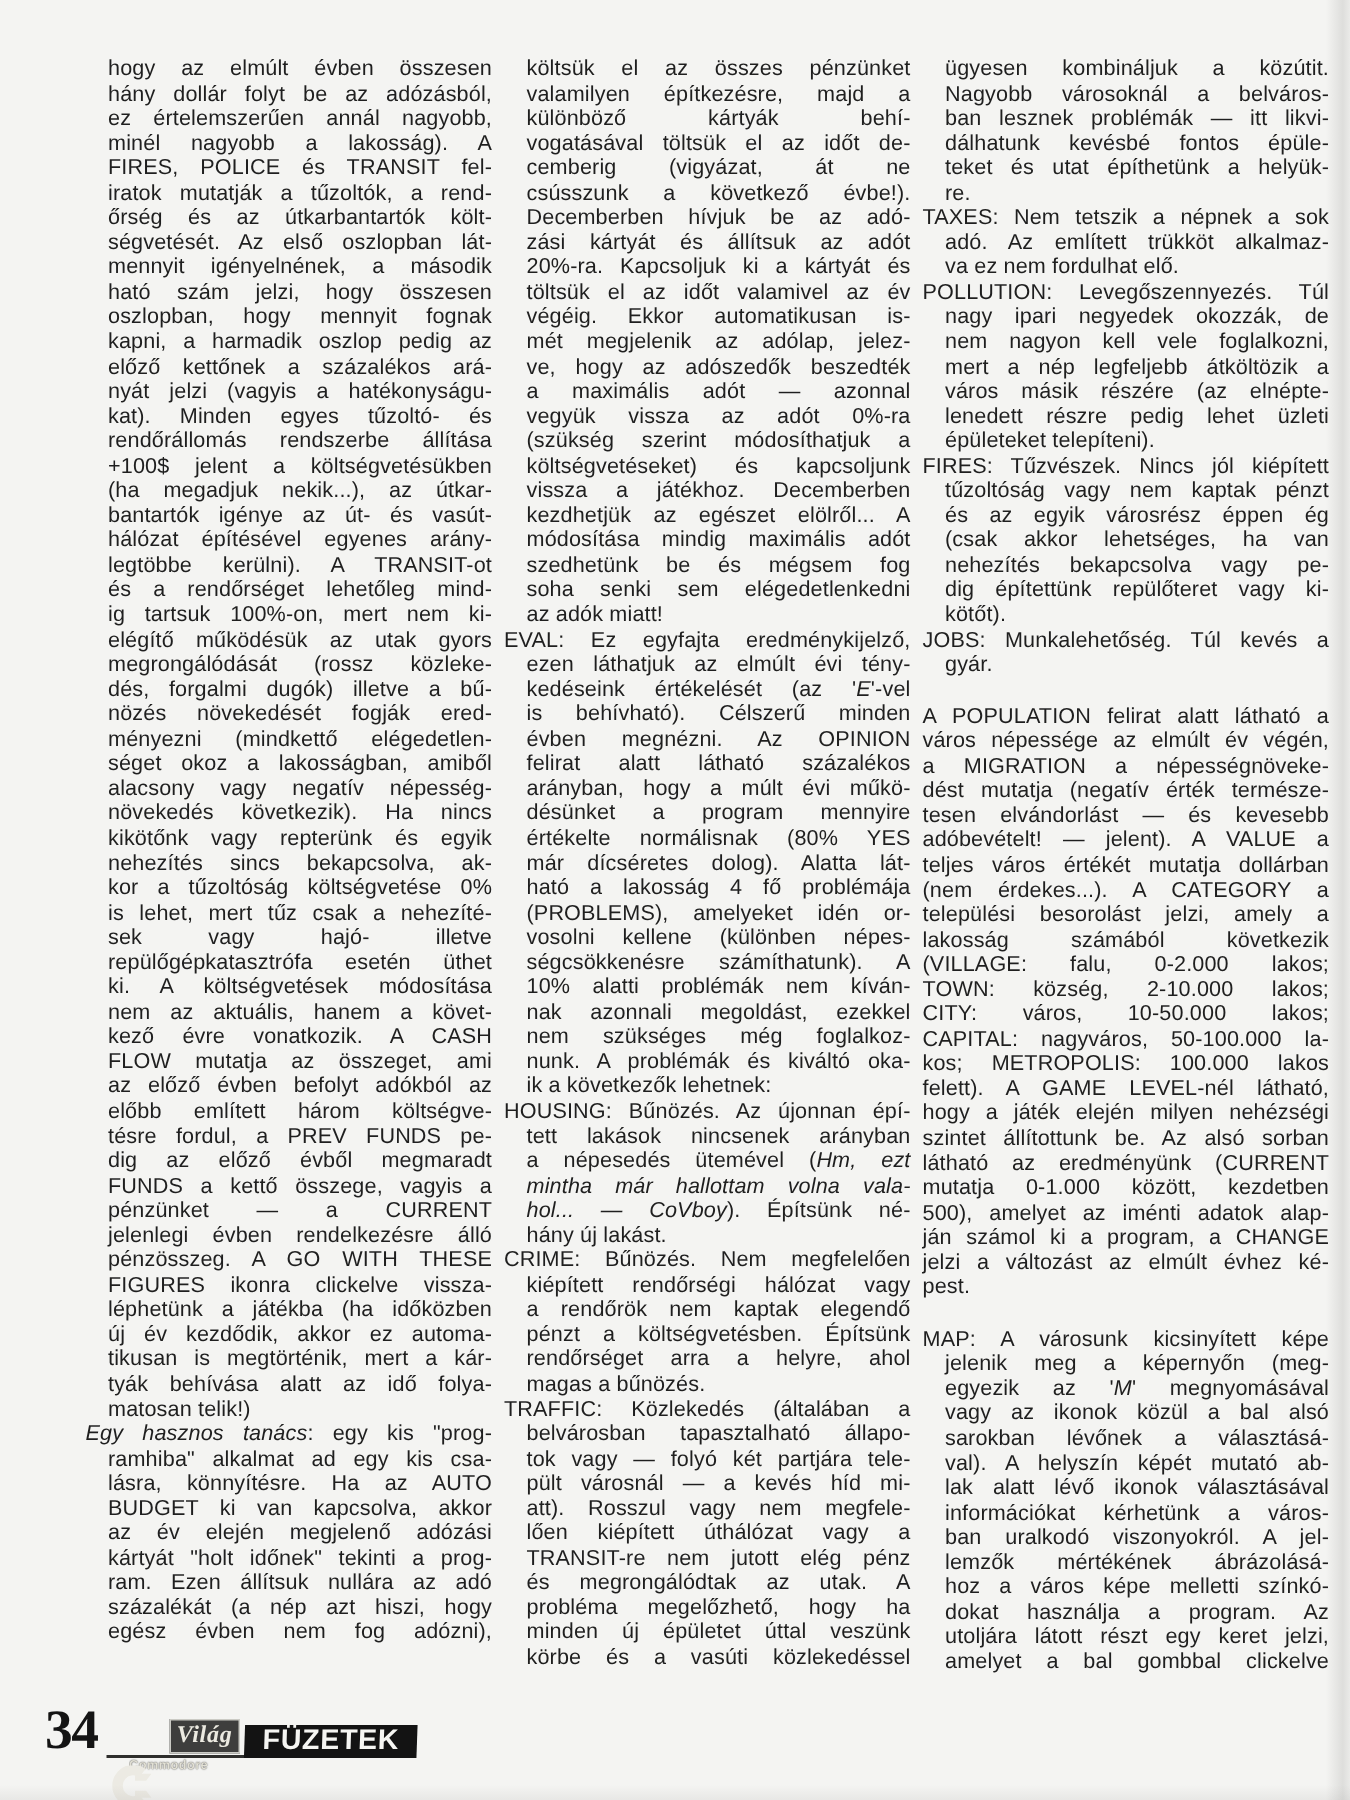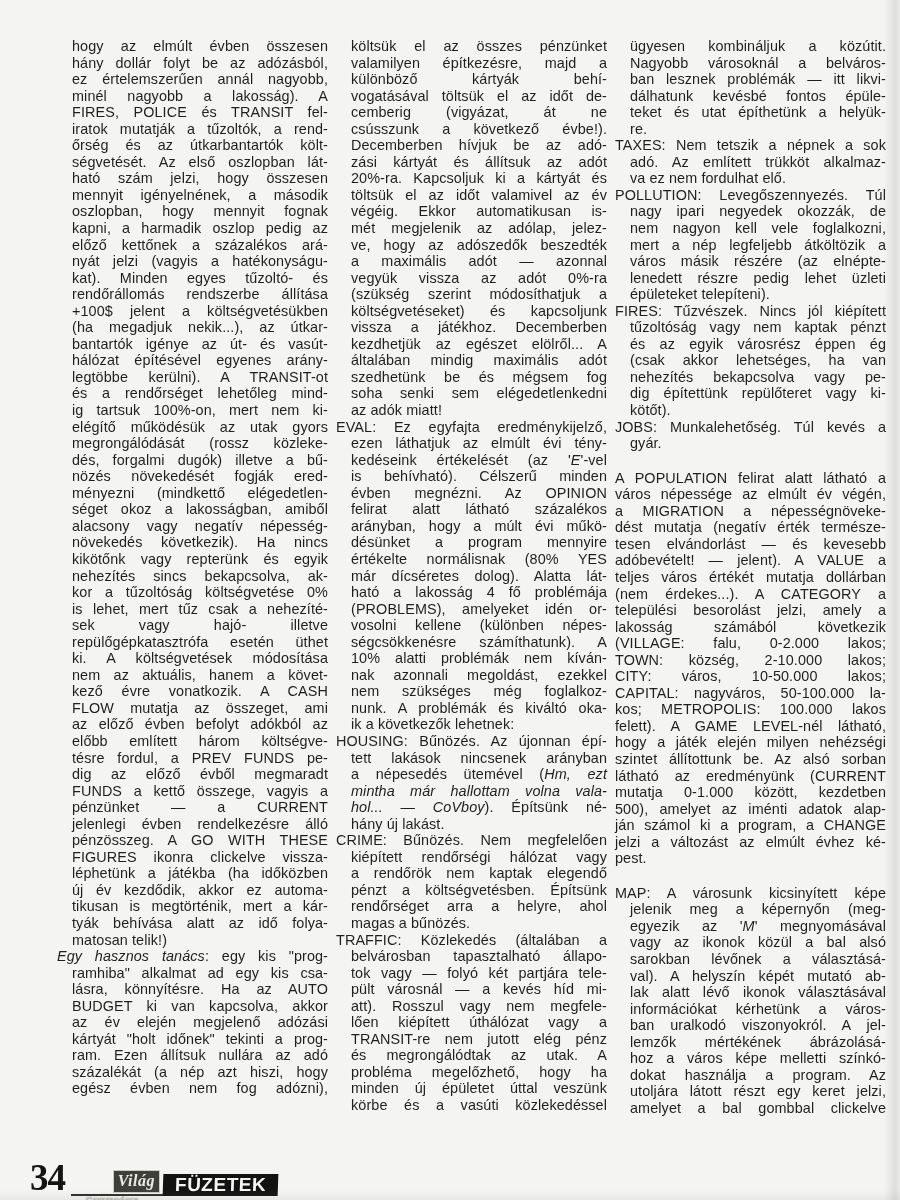--- a/index.html
+++ b/index.html
@@ -29,21 +29,21 @@
     text-align:justify; text-align-last:justify;
     padding-left:15px; white-space:normal;
   }
   .line.nj { text-align-last:left; }
   .block.item .line.first { padding-left:0; }
   .block.flush .line { padding-left:0; }
   .block.gap { height:18px; }
   .it { font-style:italic; }
   .footer {
     position:absolute; left:30px; top:1134px;
-    display:flex; align-items:center;margin-top:24px;
+    display:flex; align-items:center;
   }
   .pageno {
     font-family:"Liberation Serif", serif;
     font-weight:bold; font-size:37px; color:#141414; line-height:1;
     margin-right:6px; letter-spacing:-1px;
   }
   .logo { display:flex; align-items:flex-end; height:38px; filter:contrast(0.95); }
   .logo-left {
     position:relative; width:92px; background:linear-gradient(135deg,#6a6a66,#474745);
     border:1px solid #2a2a28; box-sizing:border-box;
@@ -76,22 +76,22 @@
     <div class="col">
         <div class="block cont">
           <div class="line first">hogy az elmúlt évben összesen</div>
           <div class="line">hány dollár folyt be az adózásból,</div>
           <div class="line">ez értelemszerűen annál nagyobb,</div>
           <div class="line">minél nagyobb a lakosság). A</div>
           <div class="line">FIRES, POLICE és TRANSIT fel-</div>
           <div class="line">iratok mutatják a tűzoltók, a rend-</div>
           <div class="line">őrség és az útkarbantartók költ-</div>
           <div class="line">ségvetését. Az első oszlopban lát-</div>
+          <div class="line">mennyit igényelnének, a második</div>
           <div class="line">ható szám jelzi, hogy összesen</div>
-          <div class="line">mennyit igényelnének, a második</div>
           <div class="line">oszlopban, hogy mennyit fognak</div>
           <div class="line">kapni, a harmadik oszlop pedig az</div>
           <div class="line">előző kettőnek a százalékos ará-</div>
           <div class="line">nyát jelzi (vagyis a hatékonyságu-</div>
           <div class="line">kat). Minden egyes tűzoltó- és</div>
           <div class="line">rendőrállomás rendszerbe állítása</div>
           <div class="line">+100$ jelent a költségvetésükben</div>
           <div class="line">(ha megadjuk nekik...), az útkar-</div>
           <div class="line">bantartók igénye az út- és vasút-</div>
           <div class="line">hálózat építésével egyenes arány-</div>
@@ -157,21 +157,21 @@
           <div class="line">töltsük el az időt valamivel az év</div>
           <div class="line">végéig. Ekkor automatikusan is-</div>
           <div class="line">mét megjelenik az adólap, jelez-</div>
           <div class="line">ve, hogy az adószedők beszedték</div>
           <div class="line">a maximális adót — azonnal</div>
           <div class="line">vegyük vissza az adót 0%-ra</div>
           <div class="line">(szükség szerint módosíthatjuk a</div>
           <div class="line">költségvetéseket) és kapcsoljunk</div>
           <div class="line">vissza a játékhoz. Decemberben</div>
           <div class="line">kezdhetjük az egészet elölről... A</div>
-          <div class="line">általában mindig maximális adót</div>
+          <div class="line">módosítása mindig maximális adót</div>
           <div class="line">szedhetünk be és mégsem fog</div>
           <div class="line">soha senki sem elégedetlenkedni</div>
           <div class="line nj">az adók miatt!</div>
         </div>
         <div class="block item">
           <div class="line first">EVAL: Ez egyfajta eredménykijelző,</div>
           <div class="line">ezen láthatjuk az elmúlt évi tény-</div>
           <div class="line"><span>kedéseink értékelését (az '</span><span class="it">E</span><span>'-vel</span></div>
           <div class="line">is behívható). Célszerű minden</div>
           <div class="line">évben megnézni. Az OPINION</div>

